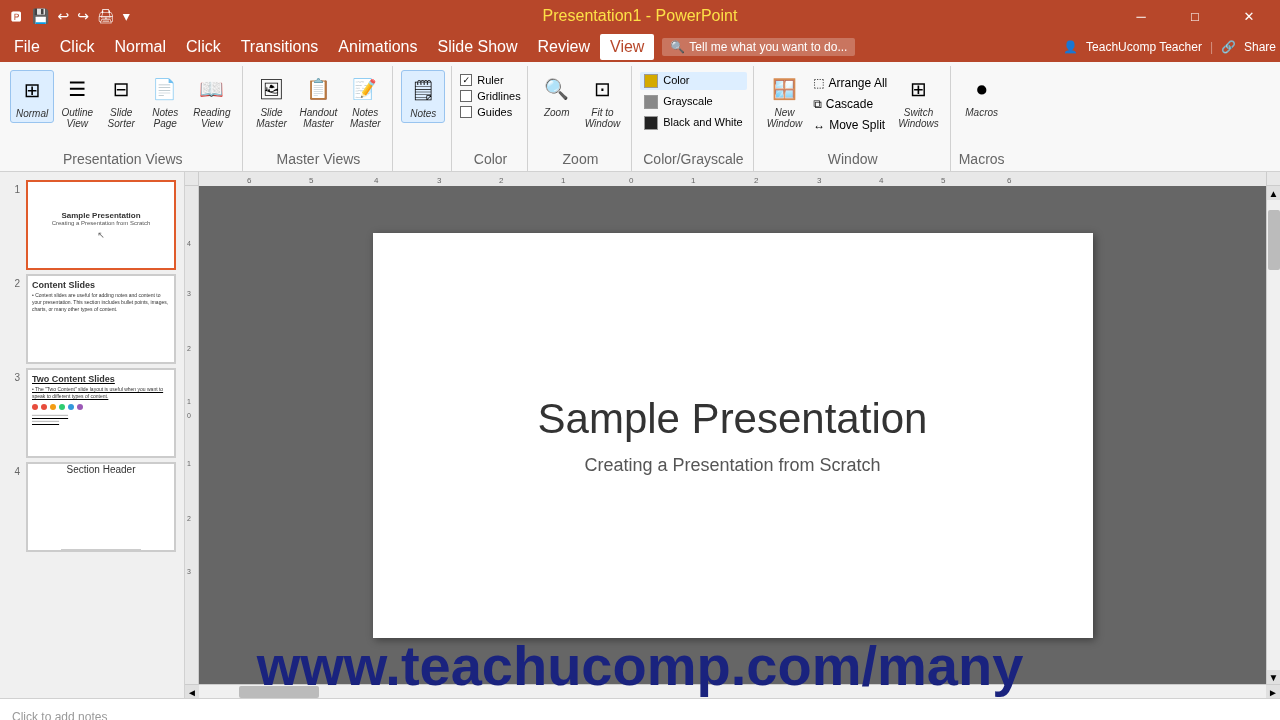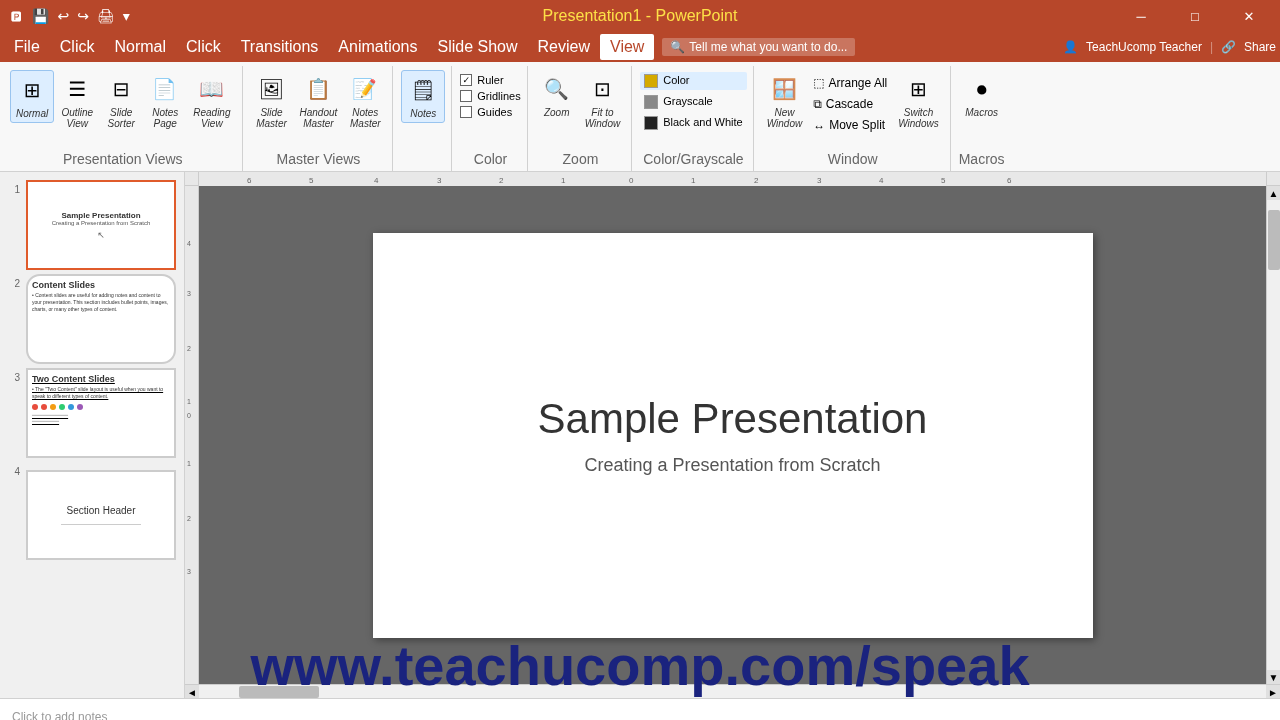--- a/index.html
+++ b/index.html
@@ -278,21 +278,21 @@
       <div class="slide-num">1</div>
       <div class="slide-img">
         <div class="slide-title-text">Sample Presentation</div>
         <div class="slide-subtitle-text">Creating a Presentation from Scratch</div>
         <div style="font-size:9px;color:#666;margin-top:4px;">↖</div>
       </div>
     </div>
 
     <div class="slide-thumb">
       <div class="slide-num">2</div>
-      <div class="slide-img" style="justify-content:flex-start;align-items:flex-start;padding:4px;border-radius:14px;">
+      <div class="slide-img" style="justify-content:flex-start;align-items:flex-start;padding:4px;">
         <div class="s2-title">Content Slides</div>
         <div class="s2-bullet">• Content slides are useful for adding notes and content to your presentation. This section includes bullet points, images, charts, or many other types of content.</div>
       </div>
     </div>
 
     <div class="slide-thumb">
       <div class="slide-num">3</div>
       <div class="slide-img" style="justify-content:flex-start;align-items:flex-start;padding:4px;text-decoration:underline;">
         <div class="s2-title">Two Content Slides</div>
         <div class="s2-bullet">• The "Two Content" slide layout is useful when you want to speak to different types of content.</div>
@@ -303,21 +303,21 @@
           <div class="s3-dot" style="background:#2ecc71;"></div>
           <div class="s3-dot" style="background:#3498db;"></div>
           <div class="s3-dot" style="background:#9b59b6;"></div>
         </div>
         <div style="font-size:5px;color:#aaa;margin-top:2px;">━━━━━━━━━━━━<br>━━━━━━━━━</div>
       </div>
     </div>
 
     <div class="slide-thumb">
       <div class="slide-num">4</div>
-      <div class="slide-img" style="justify-content:center;margin-top:8px;">
+      <div class="slide-img" style="justify-content:space-between;">
         <div class="slide-title-text" style="font-size:10px;font-weight:normal;">Section Header</div>
         <div style="width:80px;height:1px;background:#ccc;margin-top:8px;"></div>
       </div>
     </div>
   </div>
 
   <div class="canvas-area">
 
     <div style="display:flex;">
       <div style="width:14px;height:14px;background:#e8e8e8;border-right:1px solid #ccc;border-bottom:1px solid #ccc;"></div>
@@ -383,13 +383,13 @@
       </div>
       <div style="width:14px;height:14px;background:#e0e0e0;display:flex;align-items:center;justify-content:center;cursor:pointer;font-size:10px;">►</div>
     </div>
   </div>
 </div>
 
 <div class="notes-bar">
   <span>Click to add notes</span>
 </div>
 
-<div class="watermark">www.teachucomp.com/speak</div>
+<div class="watermark">www.teachucomp.com/many</div>
 
 </body></html>

